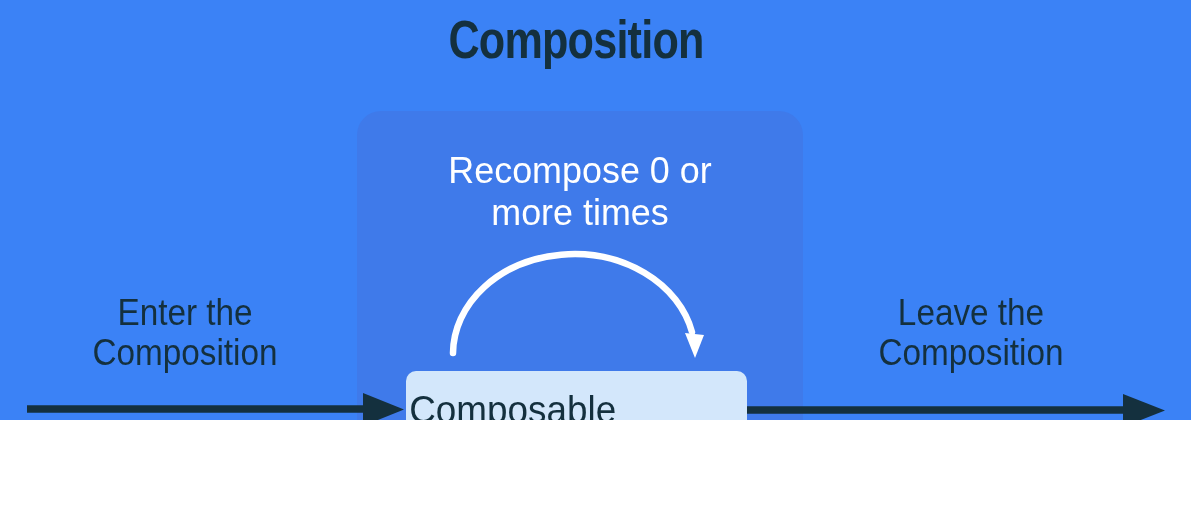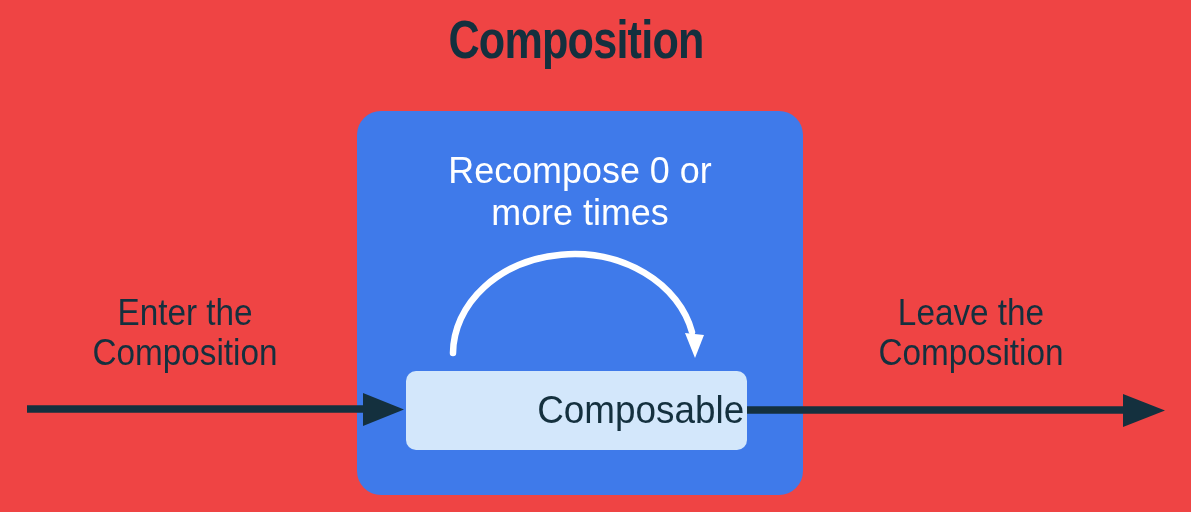--- a/index.html
+++ b/index.html
@@ -4,22 +4,22 @@
 <style>
   html, body {
     margin: 0;
     padding: 0;
     background: #ffffff;
     font-family: "Liberation Sans", sans-serif;
   }
   .canvas {
     position: relative;
     width: 1191px;
-    height: 512px;
-    background: #ef4444;
+    height: 420px;
+    background: #3b82f6;
     overflow: hidden;
   }
   .title {
     position: absolute;
     left: 0;
     top: 8px;
     width: 1152px;
     text-align: center;
     font-size: 54px;
     font-weight: bold;
@@ -54,21 +54,21 @@
   .composable-box {
     position: absolute;
     left: 406px;
     top: 371px;
     width: 341px;
     height: 79px;
     background: #D3E7FB;
     border-radius: 10px;
     display: flex;
     align-items: center;
-    justify-content: flex-end;
+    justify-content: flex-start;
   }
   .composable-label {
     font-size: 38px;
     color: #14303E;
     white-space: pre;
     transform: scaleX(0.97);
   }
   .side-label {
     position: absolute;
     top: 293px;

